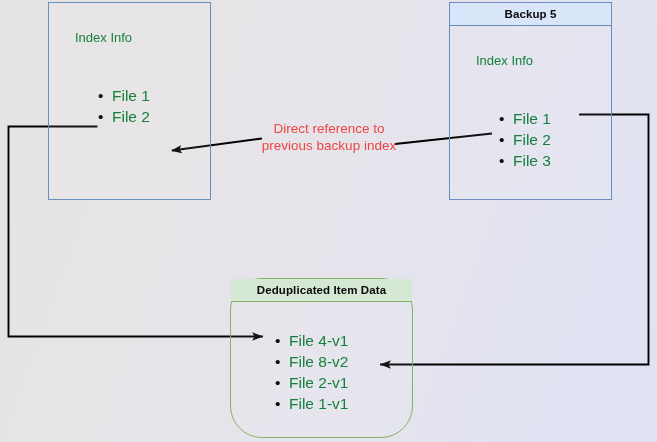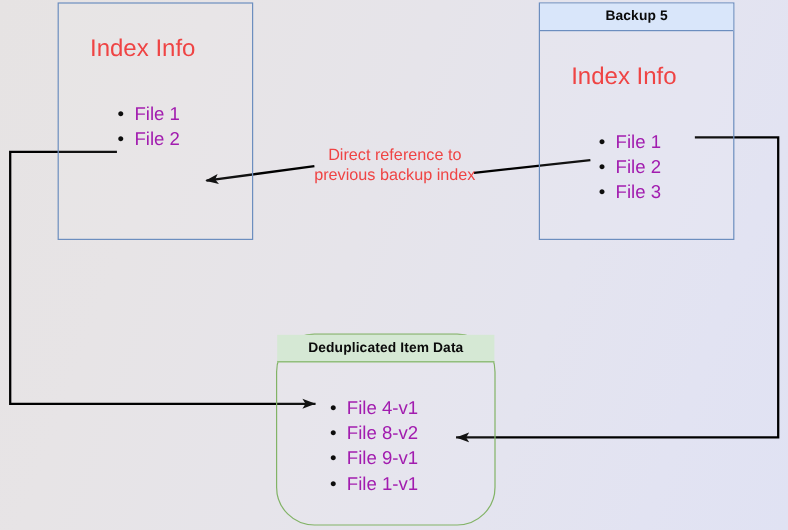--- a/index.html
+++ b/index.html
@@ -61,36 +61,36 @@
 
   .node-body {
     position: relative;
     height: calc(100% - 23px);
   }
 
   .index-label {
     position: absolute;
     left: 26px;
     top: 27px;
-    font-size: 20px;
-    color: #ef4444;
+    font-size: 13px;
+    color: #15803d;
     white-space: nowrap;
   }
 
   ul.bullets {
     list-style: none;
     margin: 0;
     padding: 0;
     position: absolute;
   }
   ul.bullets li {
     position: relative;
     font-size: 15.5px;
     line-height: 21px;
-    color: #a21caf;
+    color: #15803d;
     padding-left: 14px;
     white-space: nowrap;
   }
   ul.bullets li::before {
     content: "\2022";
     position: absolute;
     left: 0;
     top: -0.5px;
     font-size: 15.5px;
     color: #0d0d0d;
@@ -159,21 +159,21 @@
       </ul>
     </div>
   </div>
 
   <div class="node green" id="node-dedup" style="left:230px; top:278px; width:183px; height:160px;">
     <div class="node-header">Deduplicated Item Data</div>
     <div class="node-body">
       <ul class="bullets" id="dd-list">
         <li>File 4-v1</li>
         <li>File 8-v2</li>
-        <li>File 9-v1</li>
+        <li>File 2-v1</li>
         <li>File 1-v1</li>
       </ul>
     </div>
   </div>
 
   <div class="edge-label" style="left:261px; top:120px; width:136px;">
     <div>Direct reference to</div>
     <div>previous backup index</div>
   </div>
 

